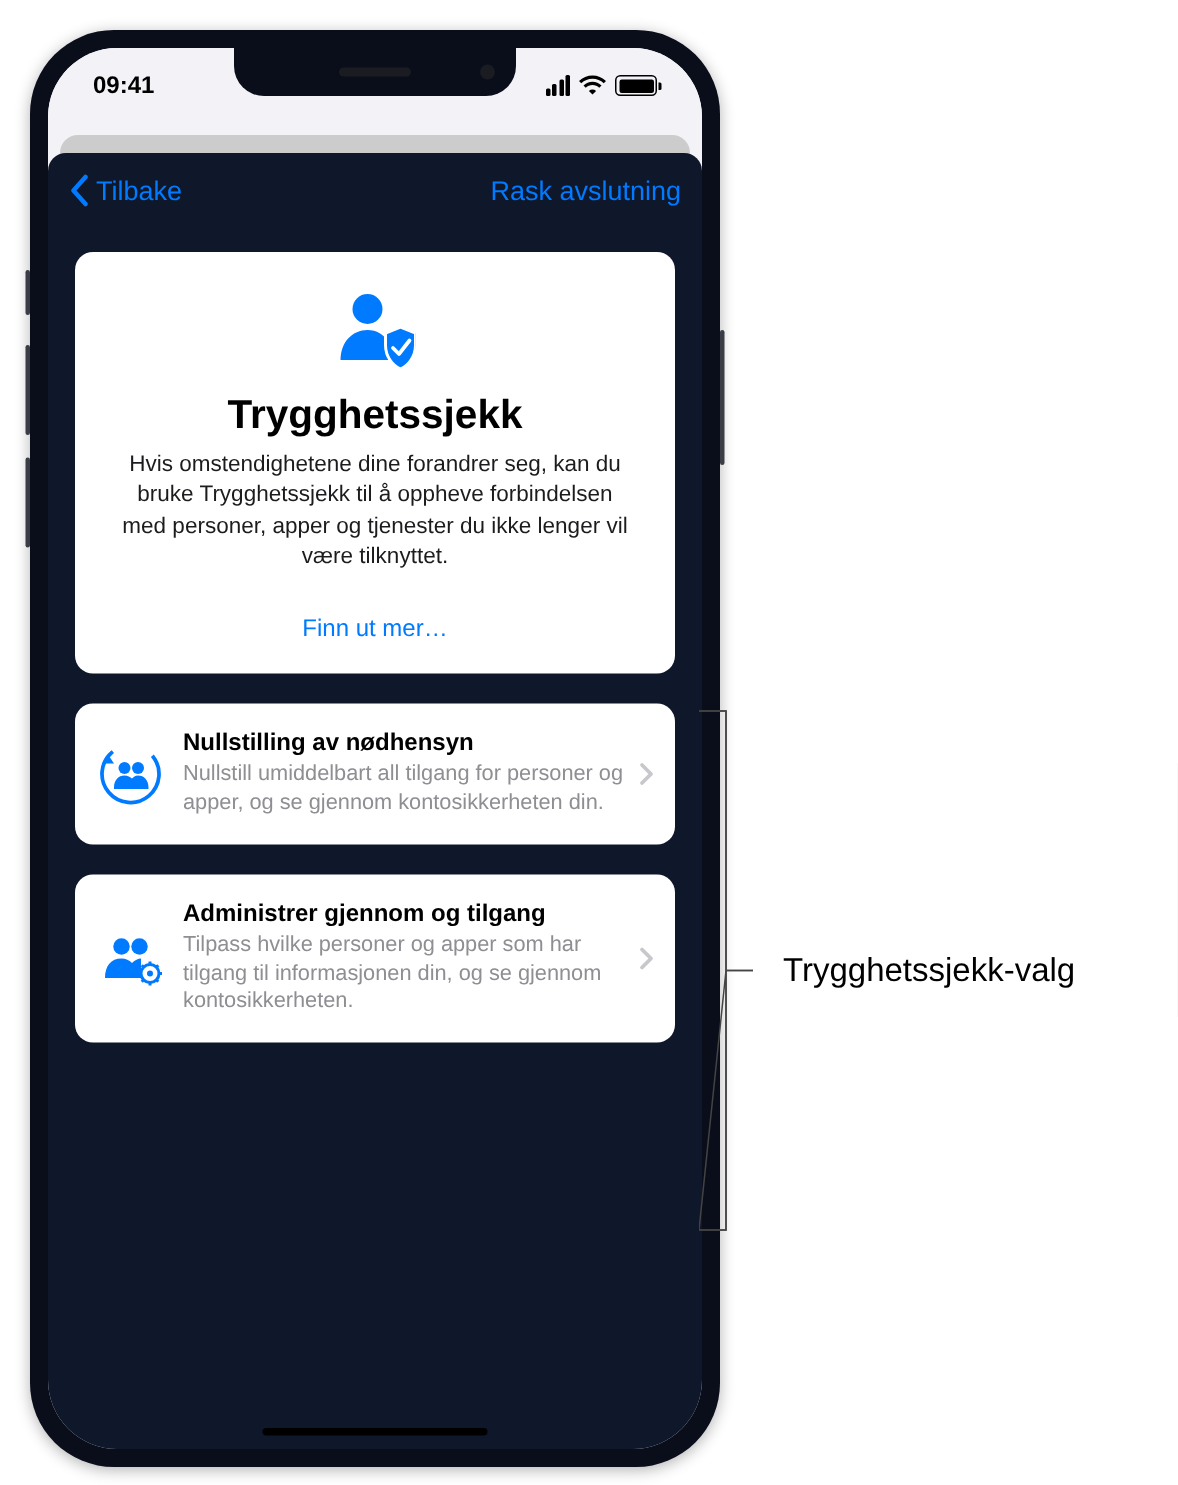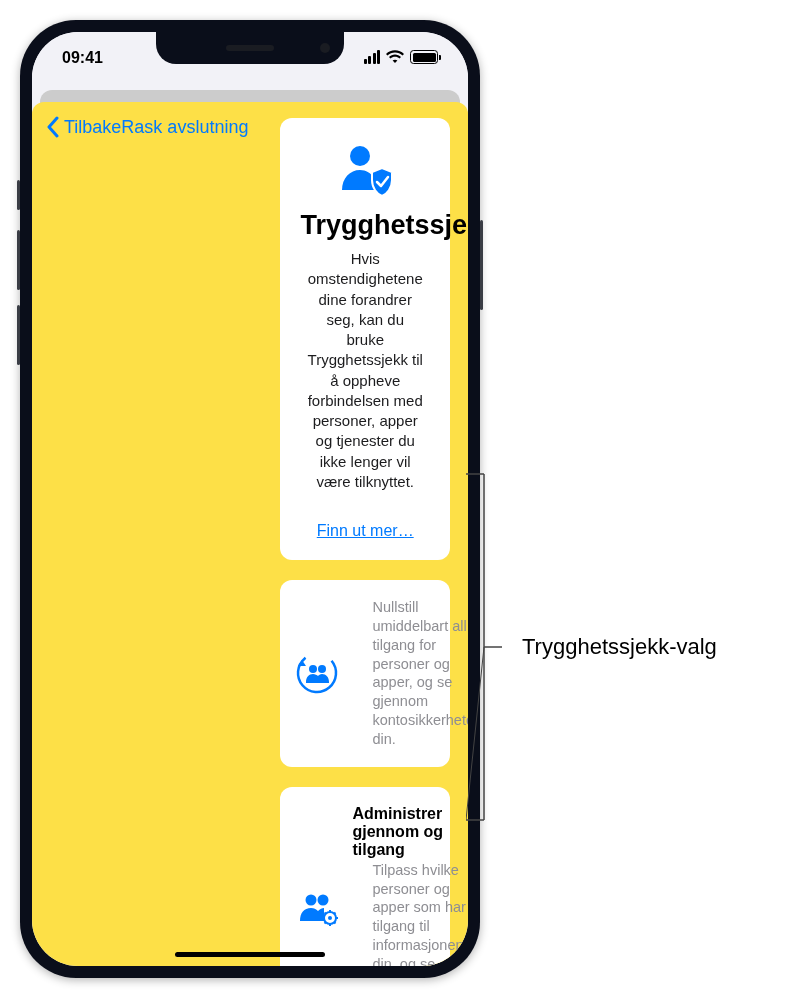--- a/index.html
+++ b/index.html
@@ -136,25 +136,25 @@
       background: #ccc;
       border-radius: 12px 12px 0 0;
       z-index: 5;
     }
     .sheet {
       position: absolute;
       top: 70px;
       left: 0;
       right: 0;
       bottom: 0;
-      background: #fde047;
+      background: #0f172a;
       border-radius: 12px 12px 0 0;
       z-index: 10;
       display: flex;
-      flex-direction: row;
+      flex-direction: column;
     }
     .nav-bar {
       height: 50px;
       display: flex;
       justify-content: space-between;
       align-items: center;
       padding: 0 14px;
     }
     .nav-back {
       display: flex;
@@ -199,21 +199,20 @@
       font-size: 15px;
       color: #1c1c1e;
       line-height: 1.35;
       margin-bottom: 30px;
       padding: 0 6px;
     }
     .hero-link {
       color: #007aff;
       font-size: 16px;
       cursor: pointer;
-      text-decoration: underline;
     }
     .option-card {
       display: flex;
       align-items: center;
       padding: 18px 14px 18px 16px;
       cursor: pointer;
     }
     .option-icon {
       width: 42px;
       height: 42px;
@@ -226,21 +225,20 @@
     .option-title {
       font-size: 16px;
       font-weight: 700;
       color: #000;
       margin-bottom: 2px;
     }
     .option-desc {
       font-size: 14.5px;
       color: #8e8e93;
       line-height: 1.3;
-      margin-left: 20px;
     }
     .option-chevron {
       width: 10px;
       height: 16px;
       flex-shrink: 0;
       margin-left: 8px;
     }
     .home-indicator {
       position: absolute;
       bottom: 9px;
@@ -332,20 +330,21 @@
 
           <div class="card option-card">
             <svg class="option-icon" viewBox="0 0 42 42">
               <circle cx="21" cy="21" r="19" fill="none" stroke="#007aff" stroke-width="2.5" stroke-dasharray="90 30" transform="rotate(-40 21 21)"></circle>
               <path d="M6 8 L2 14 L10 14 Z" fill="#007aff"></path>
               <circle cx="17" cy="17" r="4" fill="#007aff"></circle>
               <circle cx="26" cy="17" r="4" fill="#007aff"></circle>
               <path d="M10 30 C10 25 13 22 17 22 C19 22 21 23 22 24 C23 23 24 22 26 22 C30 22 33 25 33 30 L33 31 L10 31 Z" fill="#007aff"></path>
             </svg>
             <div class="option-text">
+              <div class="option-title">Nullstilling av nødhensyn</div>
               <div class="option-desc">Nullstill umiddelbart all tilgang for personer og apper, og se gjennom kontosikkerheten din.</div>
             </div>
             <svg class="option-chevron" viewBox="0 0 10 16">
               <path d="M2 2 L8 8 L2 14" stroke="#c7c7cc" stroke-width="2.5" fill="none" stroke-linecap="round" stroke-linejoin="round"></path>
             </svg>
           </div>
 
           <div class="card option-card">
             <svg class="option-icon" viewBox="0 0 42 42">
               <circle cx="15" cy="13" r="5.5" fill="#007aff"></circle>

